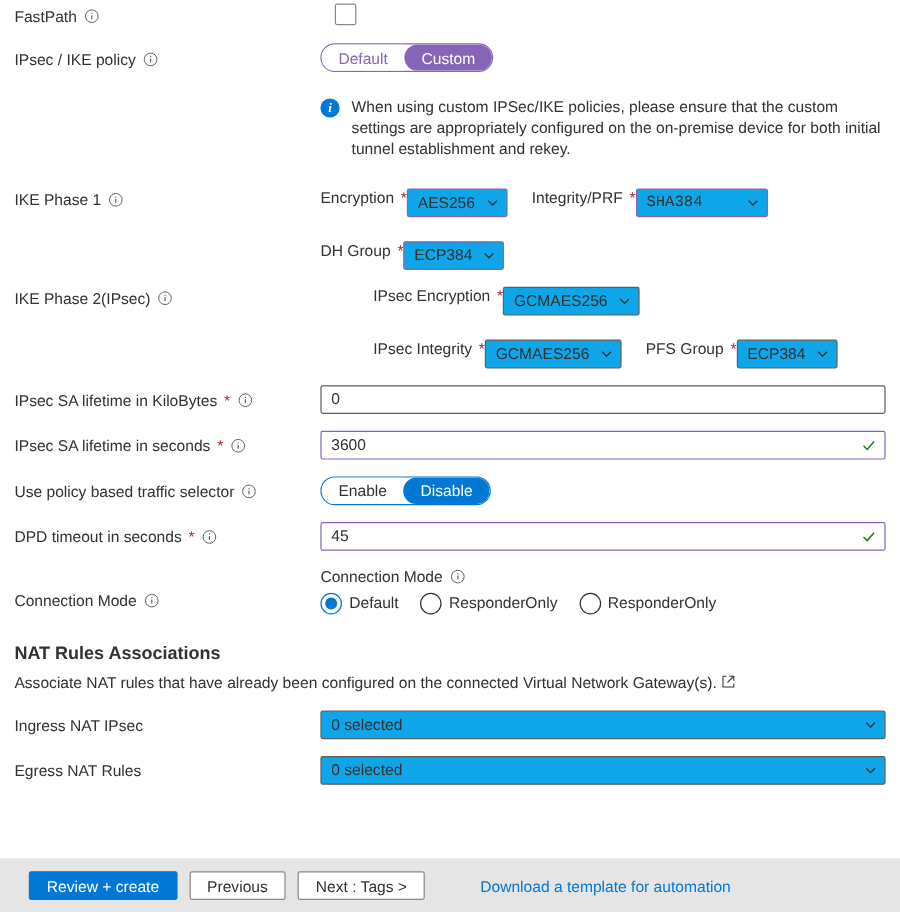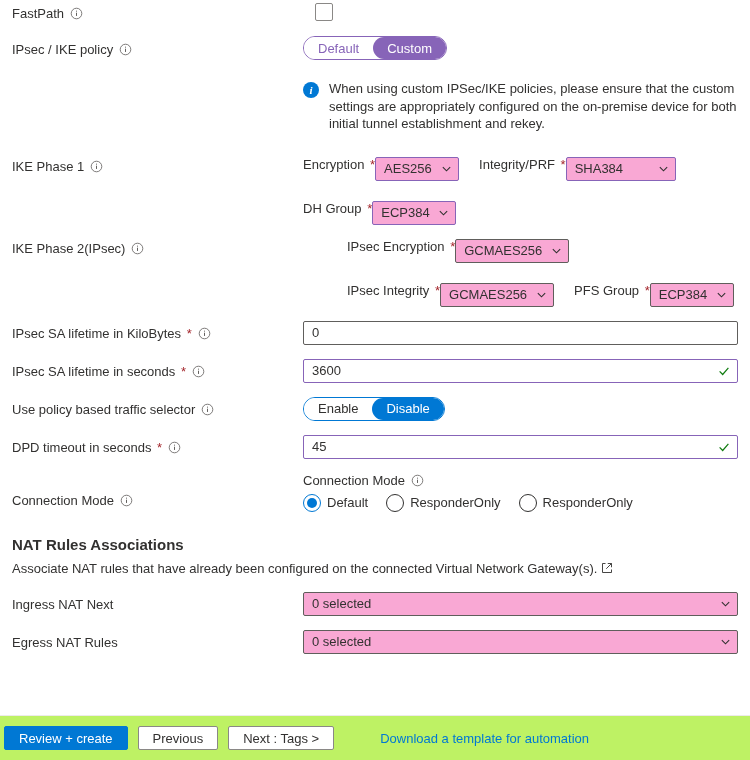--- a/index.html
+++ b/index.html
@@ -40,21 +40,20 @@
   .label-col {
     width: 255px;
     flex: 0 0 255px;
     display: flex;
     align-items: center;
     padding-top: 2px;
   }
   .field-col {
     flex: 1;
     min-width: 0;
-    margin-left: 36px;
   }
   .label-text {
     color: var(--label-color);
     font-size: 13px;
   }
   .req {
     color: var(--required);
     margin-left: 2px;
   }
   .info-icon {
@@ -146,21 +145,21 @@
   .select {
     position:relative;
     border: 1px solid var(--border-light);
     border-radius: 2px;
     height: 24px;
     min-width: 84px;
     display: inline-flex;
     align-items: center;
     padding: 0 36px 0 8px;
     font-size: 13px;
-    background:#f9a8d4;
+    background:#0ea5e9;
     cursor:pointer;
   }
   .select.purple-border { border-color: var(--purple); }
   .select .chev {
     position:absolute;
     right:6px;
     top:50%;
     transform: translateY(-50%);
     display:flex;
   }
@@ -235,22 +234,22 @@
     display:flex;
     align-items:center;
     gap:4px;
   }
 
   
   .footer {
     position:absolute;
     left:0; right:0; bottom:0;
     border-top:1px solid #edebe9;
-    background:#bef264;
-    padding: 10px 4px;
+    background:#e5e5e5;
+    padding: 10px 24px;
     display:flex;
     align-items:center;
     gap:10px;
   }
   .btn {
     height: 24px;
     padding: 0 14px;
     font-size:13px;
     border:1px solid #8a8886;
     background:#fff;
@@ -347,21 +346,21 @@
             <span>AES256</span>
             <span class="chev">
                 <svg width="11" height="11" viewBox="0 0 12 12">
                   <path d="M2 4 L6 8 L10 4" fill="none" stroke="#323130" stroke-width="1.2"></path>
                 </svg>
               </span>
           </div>
         </div>
         <div class="field-block">
           <span class="small-label"><span>Integrity/PRF</span> <span class="req">*</span></span>
-          <div class="select purple-border" style="width:110px;">
+          <div class="select purple-border" style="width:110px;font-family:Liberation Mono, monospace;">
             <span>SHA384</span>
             <span class="chev">
                 <svg width="11" height="11" viewBox="0 0 12 12">
                   <path d="M2 4 L6 8 L10 4" fill="none" stroke="#323130" stroke-width="1.2"></path>
                 </svg>
               </span>
           </div>
         </div>
         <div class="field-block">
           <span class="small-label"><span>DH Group</span> <span class="req">*</span></span>
@@ -559,21 +558,21 @@
       <svg width="12" height="12" viewBox="0 0 16 16">
           <path d="M6 2 H2 V14 H14 V10" fill="none" stroke="#323130" stroke-width="1.2"></path>
           <path d="M9 2 H14 V7" fill="none" stroke="#323130" stroke-width="1.2"></path>
           <path d="M14 2 L7 9" fill="none" stroke="#323130" stroke-width="1.2"></path>
         </svg>
     </span>
   </div>
 
   <div class="row row-center">
     <div class="label-col">
-      <span class="label-text">Ingress NAT Next</span>
+      <span class="label-text">Ingress NAT IPsec</span>
     </div>
     <div class="field-col">
       <div class="select wide">
         <span>0 selected</span>
         <span class="chev">
             <svg width="11" height="11" viewBox="0 0 12 12">
               <path d="M2 4 L6 8 L10 4" fill="none" stroke="#323130" stroke-width="1.2"></path>
             </svg>
           </span>
       </div>

